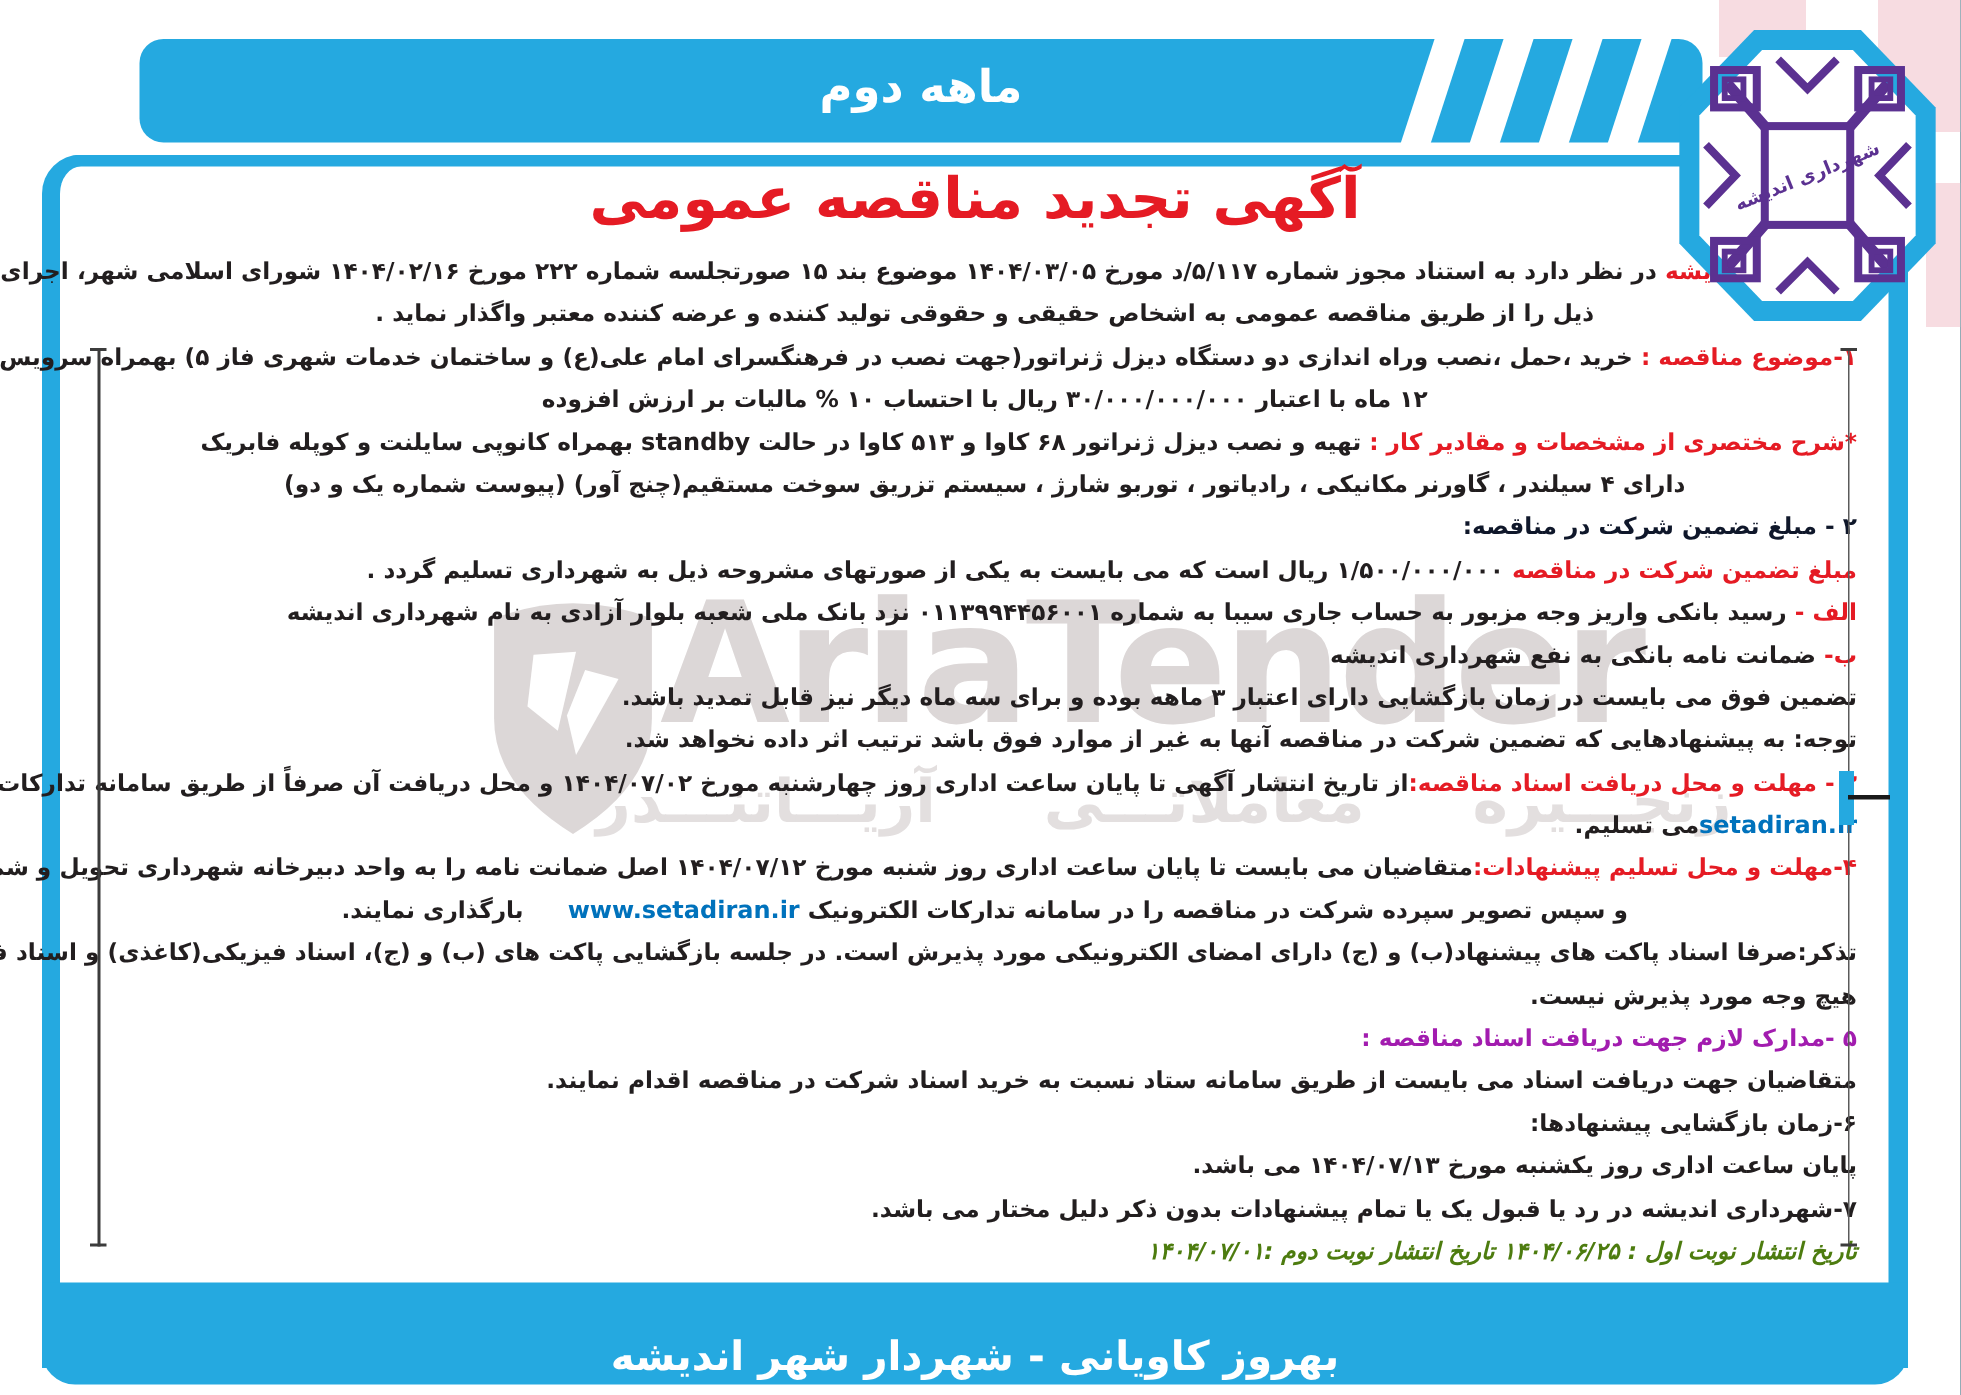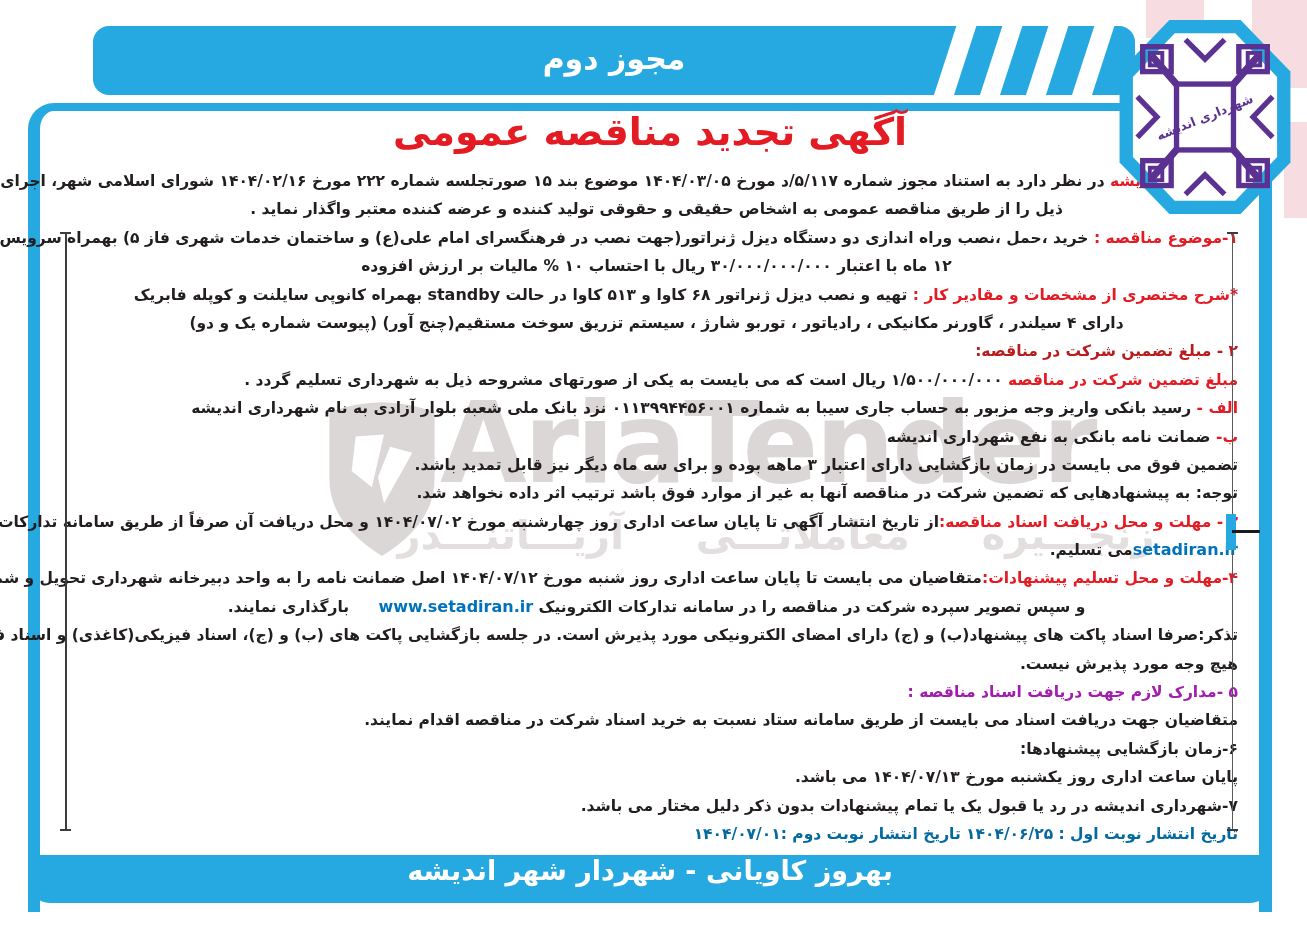--- a/index.html
+++ b/index.html
@@ -40,23 +40,23 @@
   .banner-label{color:#fff;font-size:30px;font-weight:bold;direction:rtl;padding-bottom:4px;}
   .stripe{position:absolute;top:-5px;height:80px;width:20px;background:#fff;transform:skewX(-18deg);}
   .stripe.s1{left:852px;} .stripe.s2{left:898px;} .stripe.s3{left:944px;} .stripe.s4{left:990px;}
   
   .frame{
     position:absolute;left:28px;top:103px;width:1244px;height:809px;
     border:8px solid var(--cyan);border-left-width:12px;border-right-width:13px;
     border-bottom:none;border-radius:26px 26px 0 0;box-sizing:border-box;z-index:2;
   }
   .bottom-band{
-    position:absolute;left:28px;top:855px;width:1244px;height:48px;
+    position:absolute;left:28px;top:855px;width:1244px;height:68px;
     background:var(--cyan);border-radius:0 0 22px 22px;display:flex;
-    align-items:flex-start;justify-content:center;z-index:4;
+    align-items:flex-end;justify-content:center;z-index:4;
   }
   .signature{color:#fff;font-size:27px;font-weight:bold;direction:rtl;padding-bottom:3px;}
   
   .title{
     position:absolute;left:40px;top:110px;width:1220px;text-align:center;
     font-size:38px;font-weight:bold;color:var(--red);direction:rtl;z-index:3;
   }
   
   .body-lines{
     position:absolute;left:75px;top:167px;width:1163px;direction:rtl;z-index:3;
@@ -92,21 +92,21 @@
     <path d="M8,22 Q60,2 112,22 L112,88 Q112,132 60,164 Q8,132 8,88 Z" fill="#dcd7d7"></path>
     <path d="M34,46 L62,44 L50,96 L30,80 Z" fill="#ffffff"></path>
     <path d="M68,56 L90,62 L62,112 L56,86 Z" fill="#ffffff"></path>
   </svg>
   <div class="wm wm-latin">AriaTender</div>
   <div class="wm wm-fa">زنجـــیره معاملاتـــی آریـــاتنـــدر</div>
 
   <div class="frame"></div>
 
   <div class="banner">
-    <span class="banner-label">مجوز دوم</span>
+    <span class="banner-label">ماهه دوم</span>
     <div class="stripe s1"></div>
     <div class="stripe s2"></div>
     <div class="stripe s3"></div>
     <div class="stripe s4"></div>
   </div>
 
   <svg class="logo" viewBox="0 0 100 113">
     <polygon points="30,2 70,2 98,31 98,82 70,111 30,111 2,82 2,31" fill="#25a9e0"></polygon>
     <polygon points="33,9.5 67,9.5 90.5,34 90.5,79 67,103.5 33,103.5 9.5,79 9.5,34" fill="#ffffff"></polygon>
     <g stroke="#5b3191" fill="none">
@@ -130,38 +130,38 @@
 
   <div class="title">آگهی تجدید مناقصه عمومی</div>
 
   <div class="body-lines">
       <div class="line"><span style="color: rgb(229, 27, 36);">شهرداری اندیشه</span><span style="color: rgb(34, 30, 31);"> در نظر دارد به استناد مجوز شماره ۵/۱۱۷/د مورخ ۱۴۰۴/۰۳/۰۵ موضوع بند ۱۵ صورتجلسه شماره ۲۲۲ مورخ ۱۴۰۴/۰۲/۱۶ شورای اسلامی شهر، اجرای عملیات</span></div>
       <div class="line center"><span style="color: rgb(34, 30, 31);">ذیل را از طریق مناقصه عمومی به اشخاص حقیقی و حقوقی تولید کننده و عرضه کننده معتبر واگذار نماید .</span></div>
       <div class="line"><span style="color: rgb(229, 27, 36);">۱-موضوع مناقصه : </span><span style="color: rgb(34, 30, 31);">خرید ،حمل ،نصب وراه اندازی دو دستگاه دیزل ژنراتور(جهت نصب در فرهنگسرای امام علی(ع) و ساختمان خدمات شهری فاز ۵) بهمراه سرویس و نگهداری ماهیانه به مدت</span></div>
       <div class="line center"><span style="color: rgb(34, 30, 31);">۱۲ ماه با اعتبار ۳۰/۰۰۰/۰۰۰/۰۰۰ ریال با احتساب ۱۰ % مالیات بر ارزش افزوده</span></div>
       <div class="line"><span style="color: rgb(229, 27, 36);">*شرح مختصری از مشخصات و مقادیر کار : </span><span style="color: rgb(34, 30, 31);">تهیه و نصب دیزل ژنراتور ۶۸ کاوا و ۵۱۳ کاوا در حالت </span><span class="latin" style="color: rgb(34, 30, 31);">standby</span><span style="color: rgb(34, 30, 31);"> بهمراه کانوپی سایلنت و کوپله فابریک</span></div>
       <div class="line center"><span style="color: rgb(34, 30, 31);">دارای ۴ سیلندر ، گاورنر مکانیکی ، رادیاتور ، توربو شارژ ، سیستم تزریق سوخت مستقیم(چنج آور) (پیوست شماره یک و دو)</span></div>
-      <div class="line"><span style="color: #b91c1c;">۲ - مبلغ تضمین شرکت در مناقصه:</span></div>
+      <div class="line"><span style="color: #0f172a;">۲ - مبلغ تضمین شرکت در مناقصه:</span></div>
       <div class="line"><span style="color: rgb(229, 27, 36);">مبلغ تضمین شرکت در مناقصه </span><span style="color: rgb(34, 30, 31);">۱/۵۰۰/۰۰۰/۰۰۰ ریال است که می بایست به یکی از صورتهای مشروحه ذیل به شهرداری تسلیم گردد .</span></div>
       <div class="line"><span style="color: rgb(229, 27, 36);">الف - </span><span style="color: rgb(34, 30, 31);">رسید بانکی واریز وجه مزبور به حساب جاری سیبا به شماره ۰۱۱۳۹۹۴۴۵۶۰۰۱ نزد بانک ملی شعبه بلوار آزادی به نام شهرداری اندیشه</span></div>
       <div class="line"><span style="color: rgb(229, 27, 36);">ب- </span><span style="color: rgb(34, 30, 31);">ضمانت نامه بانکی به نفع شهرداری اندیشه</span></div>
       <div class="line"><span style="color: rgb(34, 30, 31);">تضمین فوق می بایست در زمان بازگشایی دارای اعتبار ۳ ماهه بوده و برای سه ماه دیگر نیز قابل تمدید باشد.</span></div>
       <div class="line"><span style="color: rgb(34, 30, 31);">توجه:</span><span style="color: rgb(34, 30, 31);"> به پیشنهادهایی که تضمین شرکت در مناقصه آنها به غیر از موارد فوق باشد ترتیب اثر داده نخواهد شد.</span></div>
       <div class="line"><span style="color: rgb(229, 27, 36);">۳ - مهلت و محل دریافت اسناد مناقصه:</span><span style="color: rgb(34, 30, 31);">از تاریخ انتشار آگهی تا پایان ساعت اداری روز چهارشنبه مورخ ۱۴۰۴/۰۷/۰۲ و محل دریافت آن صرفاً از طریق سامانه تدارکات الکترونیک دولت </span></div>
       <div class="line"><span class="latin" style="color: rgb(0, 114, 188);">setadiran.ir</span><span style="color: rgb(34, 30, 31);">می تسلیم.</span></div>
       <div class="line"><span style="color: rgb(229, 27, 36); margin-top: 16px;">۴-مهلت و محل تسلیم پیشنهادات:</span><span style="color: rgb(34, 30, 31);">متقاضیان می بایست تا پایان ساعت اداری روز شنبه مورخ ۱۴۰۴/۰۷/۱۲ اصل ضمانت نامه را به واحد دبیرخانه شهرداری تحویل و شماره ثبت پاکت الف دریافت</span></div>
       <div class="line center"><span style="color: rgb(34, 30, 31);">و سپس تصویر سپرده شرکت در مناقصه را در سامانه تدارکات الکترونیک </span><span class="latin" style="color: rgb(0, 114, 188); margin-left: 24px;">www.setadiran.ir</span><span style="color: rgb(34, 30, 31);"> بارگذاری نمایند.</span></div>
       <div class="line"><span style="color: rgb(34, 30, 31);">تذکر:</span><span style="color: rgb(34, 30, 31);">صرفا اسناد پاکت های پیشنهاد(ب) و (ج) دارای امضای الکترونیکی مورد پذیرش است. در جلسه بازگشایی پاکت های (ب) و (ج)، اسناد فیزیکی(کاغذی) و اسناد فاقد امضای الکترونیکی به</span></div>
       <div class="line"><span style="color: rgb(34, 30, 31);">هیچ وجه مورد پذیرش نیست.</span></div>
       <div class="line"><span style="color: #a21caf;">۵ -مدارک لازم جهت دریافت اسناد مناقصه :</span></div>
       <div class="line"><span style="color: rgb(34, 30, 31);">متقاضیان جهت دریافت اسناد می بایست از طریق سامانه ستاد نسبت به خرید اسناد شرکت در مناقصه اقدام نمایند.</span></div>
       <div class="line"><span style="color: rgb(34, 30, 31);">۶-زمان بازگشایی پیشنهادها:</span></div>
       <div class="line"><span style="color: rgb(34, 30, 31); margin-left: 28px;">پایان ساعت اداری روز یکشنبه مورخ ۱۴۰۴/۰۷/۱۳ می باشد.</span></div>
       <div class="line"><span style="color: rgb(34, 30, 31);">۷-شهرداری اندیشه در رد یا قبول یک یا تمام پیشنهادات بدون ذکر دلیل مختار می باشد.</span></div>
-      <div class="line"><span style="color: #0369a1;">تاریخ انتشار نوبت اول : ۱۴۰۴/۰۶/۲۵ تاریخ انتشار نوبت دوم :۱۴۰۴/۰۷/۰۱</span></div>
+      <div class="line"><span style="color: #4d7c0f; font-style: italic;">تاریخ انتشار نوبت اول : ۱۴۰۴/۰۶/۲۵ تاریخ انتشار نوبت دوم :۱۴۰۴/۰۷/۰۱</span></div>
     </div>
 
   <div class="rule vl"></div>
   <div class="rule vr"></div>
   <div class="tick tl1"></div>
   <div class="tick tl2"></div>
   <div class="tick tr1"></div>
   <div class="tick tr2"></div>
   <div class="fold-sq"></div>
   <div class="fold-dash"></div>

